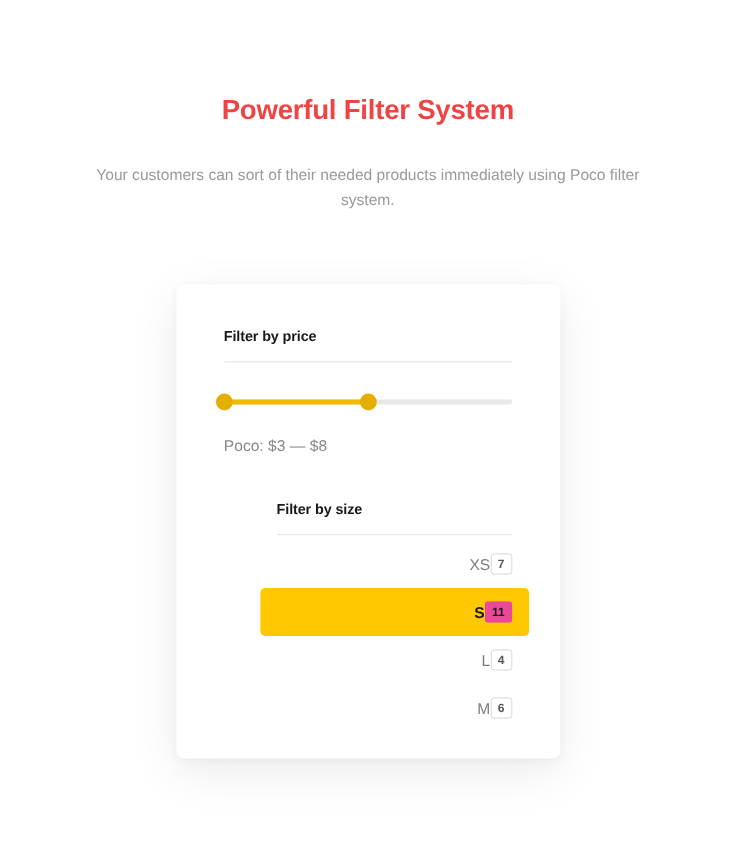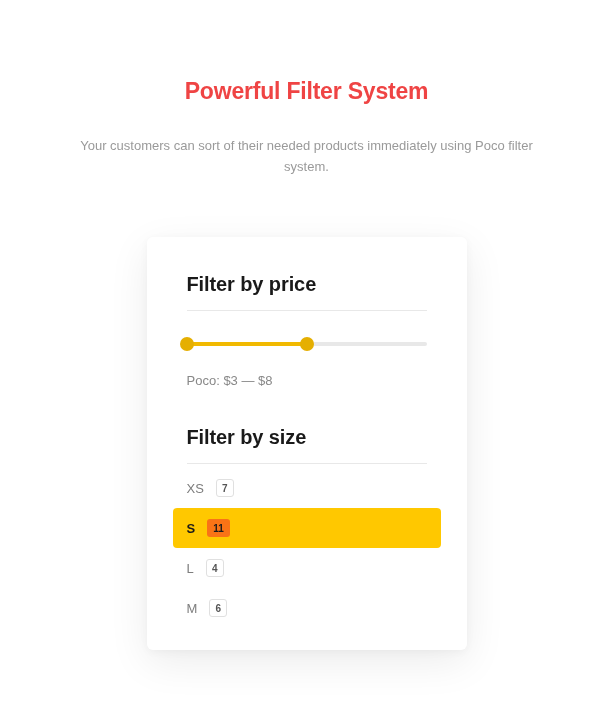--- a/index.html
+++ b/index.html
@@ -31,21 +31,21 @@
   .card {
     width: 320px;
     margin: 60px auto 0;
     background: #fff;
     border-radius: 6px;
     box-shadow: 0 12px 40px rgba(0,0,0,0.08), 0 2px 8px rgba(0,0,0,0.04);
     padding: 36px 40px 22px 40px;
     text-align: left;
   }
   .section-title {
-    font-size: 20px;
+    font-size: 12px;
     font-weight: 900;
     color: #1a1a1a;
     letter-spacing: -0.1px;
     padding-bottom: 14px;
     border-bottom: 1px solid #e8e8e8;
   }
   
   .slider {
     margin-top: 26px;
     height: 14px;
@@ -85,42 +85,41 @@
     background: #ffc800;
     color: #1a1a1a;
     border: none;
     border-radius: 4px;
     font-size: 10px;
     font-weight: 900;
     letter-spacing: 0.3px;
     padding: 10px 26px;
     cursor: pointer;
   }
-  .size-section { margin-top: 38px; }
+  .size-section { margin-top: 38px; margin-left: 44px; }
   .size-list { margin-top: 4px; }
   .size-row {
     display: flex;
     align-items: center;
-    justify-content: flex-start;
+    justify-content: flex-end;
     height: 40px;
     font-size: 13px;
     color: #7d7d7d;
     cursor: pointer;
-    gap: 12px;
   }
   .size-row.active {
     background: #ffc800;
     border-radius: 4px;
     color: #1a1a1a;
     padding: 0 14px;
     margin: 0 -14px;
     font-weight: 700;
   }
   .size-row.active .badge {
-    background: #f97316;
+    background: #ec4899;
     color: #1a1a1a;
   }
   .badge {
     display: inline-flex;
     align-items: center;
     justify-content: center;
     min-width: 18px;
     height: 18px;
     padding: 0 5px;
     font-size: 10px;

